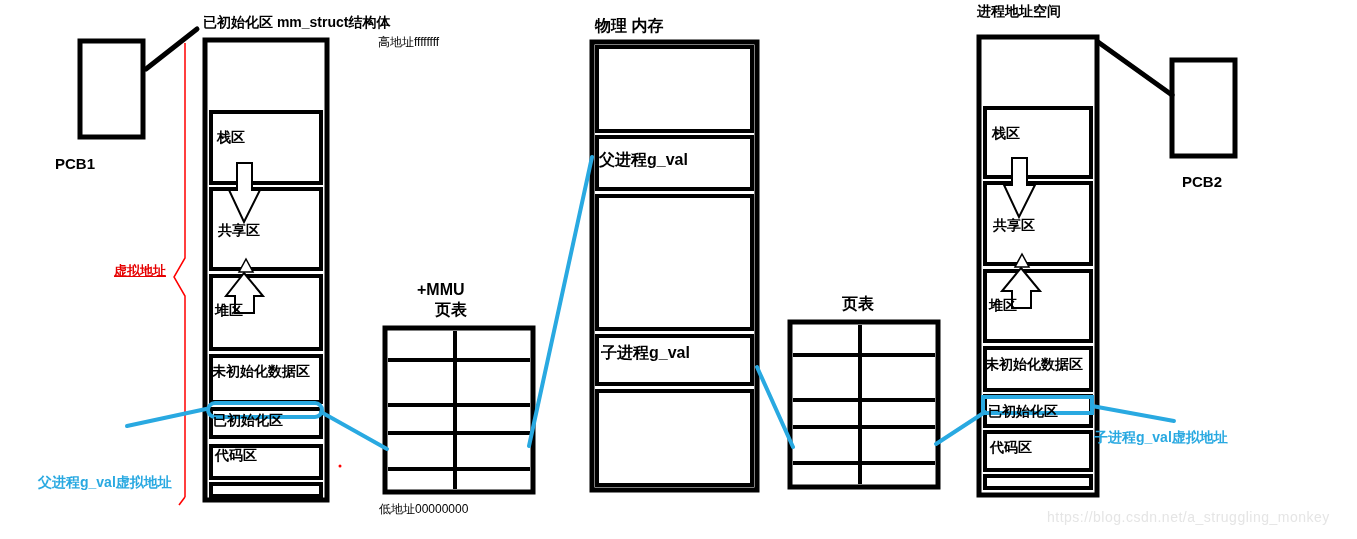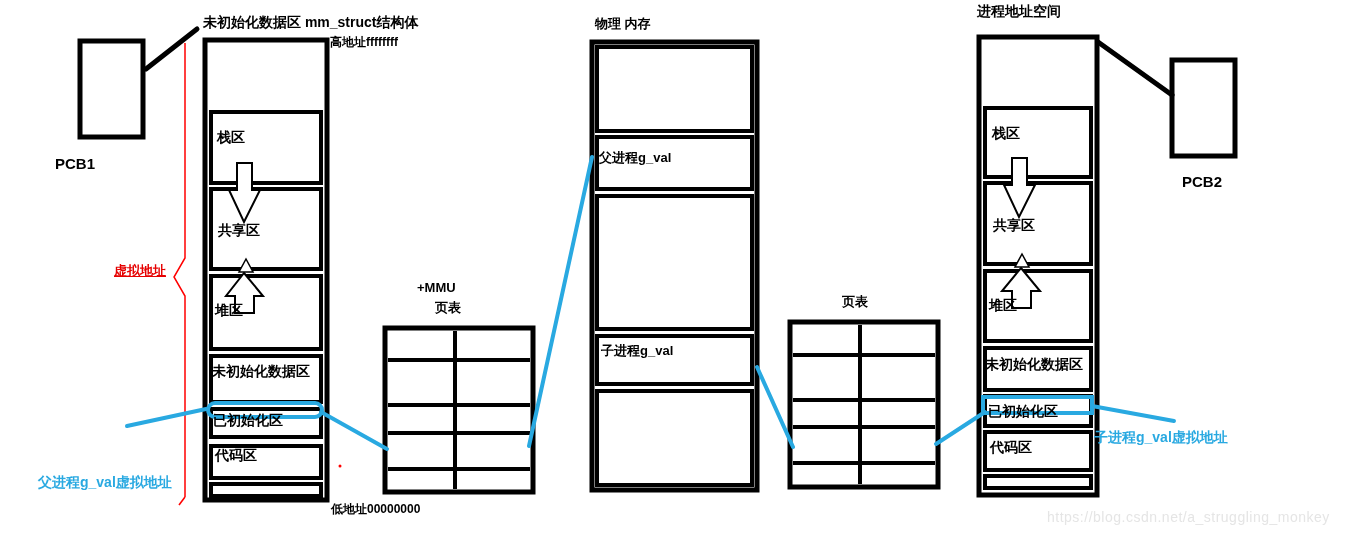--- a/index.html
+++ b/index.html
@@ -13,22 +13,22 @@
   #art{position:absolute;left:0;top:0;}
   .lbl{
     position:absolute;
     font-family:"Liberation Sans",sans-serif;
     font-weight:bold;
     font-size:14px;
     color:#000;
     white-space:nowrap;
     line-height:1.1;
   }
-  .sm{font-weight:bold;font-size:12px;}
-  .t13{font-size:13px;}
+  .sm{font-weight:normal;font-size:12px;padding-left:48px;}
+  .t13{font-size:16px;}
   .t15{font-size:15px;}
   .cyan{color:#29a9e1;}
   .red{color:#e60000;font-size:13px;text-decoration:underline;}
   .wm{color:#e5e5e5;font-weight:normal;font-size:14px;letter-spacing:.5px;}
 </style>
 </head>
 <body>
 
 <div id="canvas">
 
@@ -94,21 +94,21 @@
     <rect x="208" y="403" width="114" height="14" rx="7" fill="none" stroke="#29a9e1" stroke-width="4"></rect>
     <rect x="983" y="397" width="109" height="16" fill="none" stroke="#29a9e1" stroke-width="4"></rect>
     <line x1="127" y1="426" x2="206" y2="409" stroke="#29a9e1" stroke-width="4" stroke-linecap="round"></line>
     <line x1="321" y1="412" x2="387" y2="449" stroke="#29a9e1" stroke-width="4" stroke-linecap="round"></line>
     <line x1="529" y1="446" x2="592" y2="157" stroke="#29a9e1" stroke-width="4" stroke-linecap="round"></line>
     <line x1="757" y1="367" x2="793" y2="447" stroke="#29a9e1" stroke-width="4" stroke-linecap="round"></line>
     <line x1="936" y1="444" x2="985" y2="412" stroke="#29a9e1" stroke-width="4" stroke-linecap="round"></line>
     <line x1="1092" y1="406" x2="1174" y2="421" stroke="#29a9e1" stroke-width="4" stroke-linecap="round"></line>
   </svg>
 
-  <div class="lbl" style="left:203px;top:15px;">未初始化数据区 mm_struct结构体</div>
+  <div class="lbl" style="left:203px;top:15px;">已初始化区 mm_struct结构体</div>
   <div class="lbl sm" style="left:330px;top:36px;">高地址ffffffff</div>
   <div class="lbl t15" style="left:55px;top:156px;">PCB1</div>
   <div class="lbl red" style="left:114px;top:264px;">虚拟地址</div>
 
   <div class="lbl" style="left:217px;top:130px;">栈区</div>
   <div class="lbl" style="left:218px;top:223px;">共享区</div>
   <div class="lbl" style="left:215px;top:303px;">堆区</div>
   <div class="lbl" style="left:212px;top:364px;">未初始化数据区</div>
   <div class="lbl" style="left:213px;top:413px;">已初始化区</div>
   <div class="lbl" style="left:215px;top:448px;">代码区</div>

